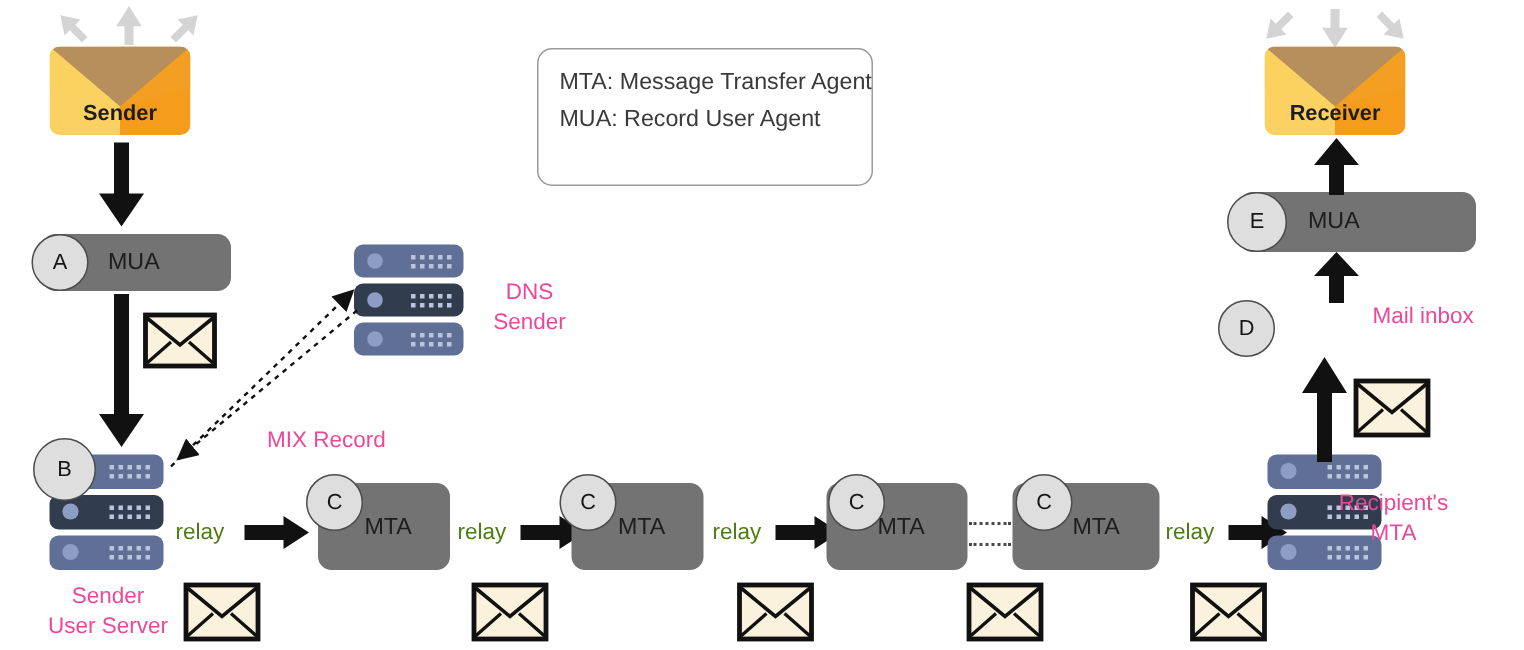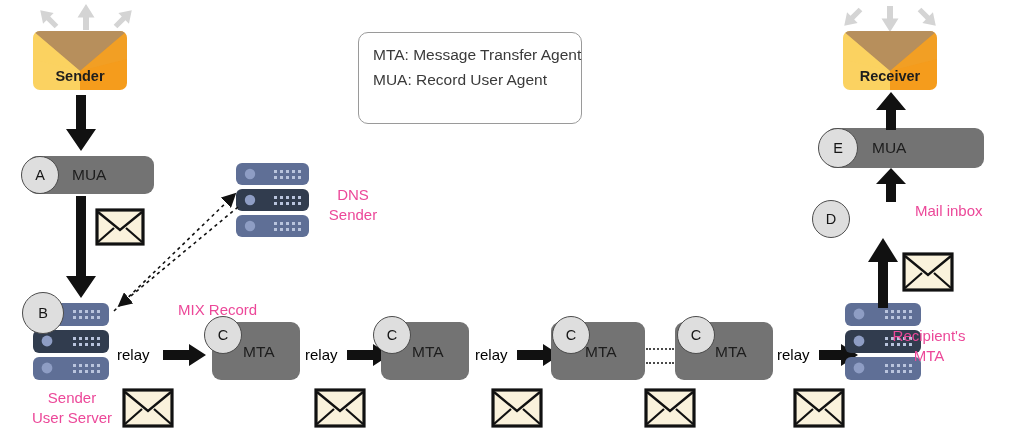--- a/index.html
+++ b/index.html
@@ -69,21 +69,21 @@
   .server { position: absolute; }
 
   
   .txt {
     position: absolute;
     font-size: 15px;
     color: #ec4899;
     white-space: nowrap;
     text-align: center;
   }
-  .txt-relay { font-size: 15px; color: #000000; text-align: center; }
+  .txt-relay { font-size: 15px; color: #4d7c0f; text-align: center; }
 
   
   .dotline {
     position: absolute;
     height: 0;
     border-top: 2.5px dotted #4a4a4a;
   }
   svg { display: block; overflow: visible; }
 </style>
 </head>
@@ -220,21 +220,21 @@
         <marker id="dotArrowDown" markerWidth="9" markerHeight="9" refX="7" refY="4.5" orient="auto">
           <path d="M0,0 L9,4.5 L0,9 z" fill="#111111"></path>
         </marker>
       </defs>
 
       <line x1="6" y1="126" x2="126" y2="10" stroke="#111111" stroke-width="1.6" stroke-dasharray="3.2,3.6" marker-end="url(#dotArrowUp)"></line>
 
       <line x1="130" y1="22" x2="12" y2="120" stroke="#111111" stroke-width="1.6" stroke-dasharray="3.2,3.6" marker-end="url(#dotArrowDown)"></line>
     </svg>
   </div>
-  <div class="txt" style="left:178px; top:285px;margin-top:16px;">MIX Record</div>
+  <div class="txt" style="left:178px; top:285px;">MIX Record</div>
 
   <div class="server" style="left:33px; top:303px;">
     <svg width="76" height="78" viewBox="0 0 76 78">
       <rect x="0" y="0" width="76" height="23" rx="6" fill="#5f6f96"></rect>
       <g fill="#b9c4dd">
         <rect x="40" y="7" width="3" height="3"></rect>
           <rect x="46" y="7" width="3" height="3"></rect>
         <rect x="52" y="7" width="3" height="3"></rect>
           <rect x="58" y="7" width="3" height="3"></rect>
         <rect x="64" y="7" width="3" height="3"></rect>

